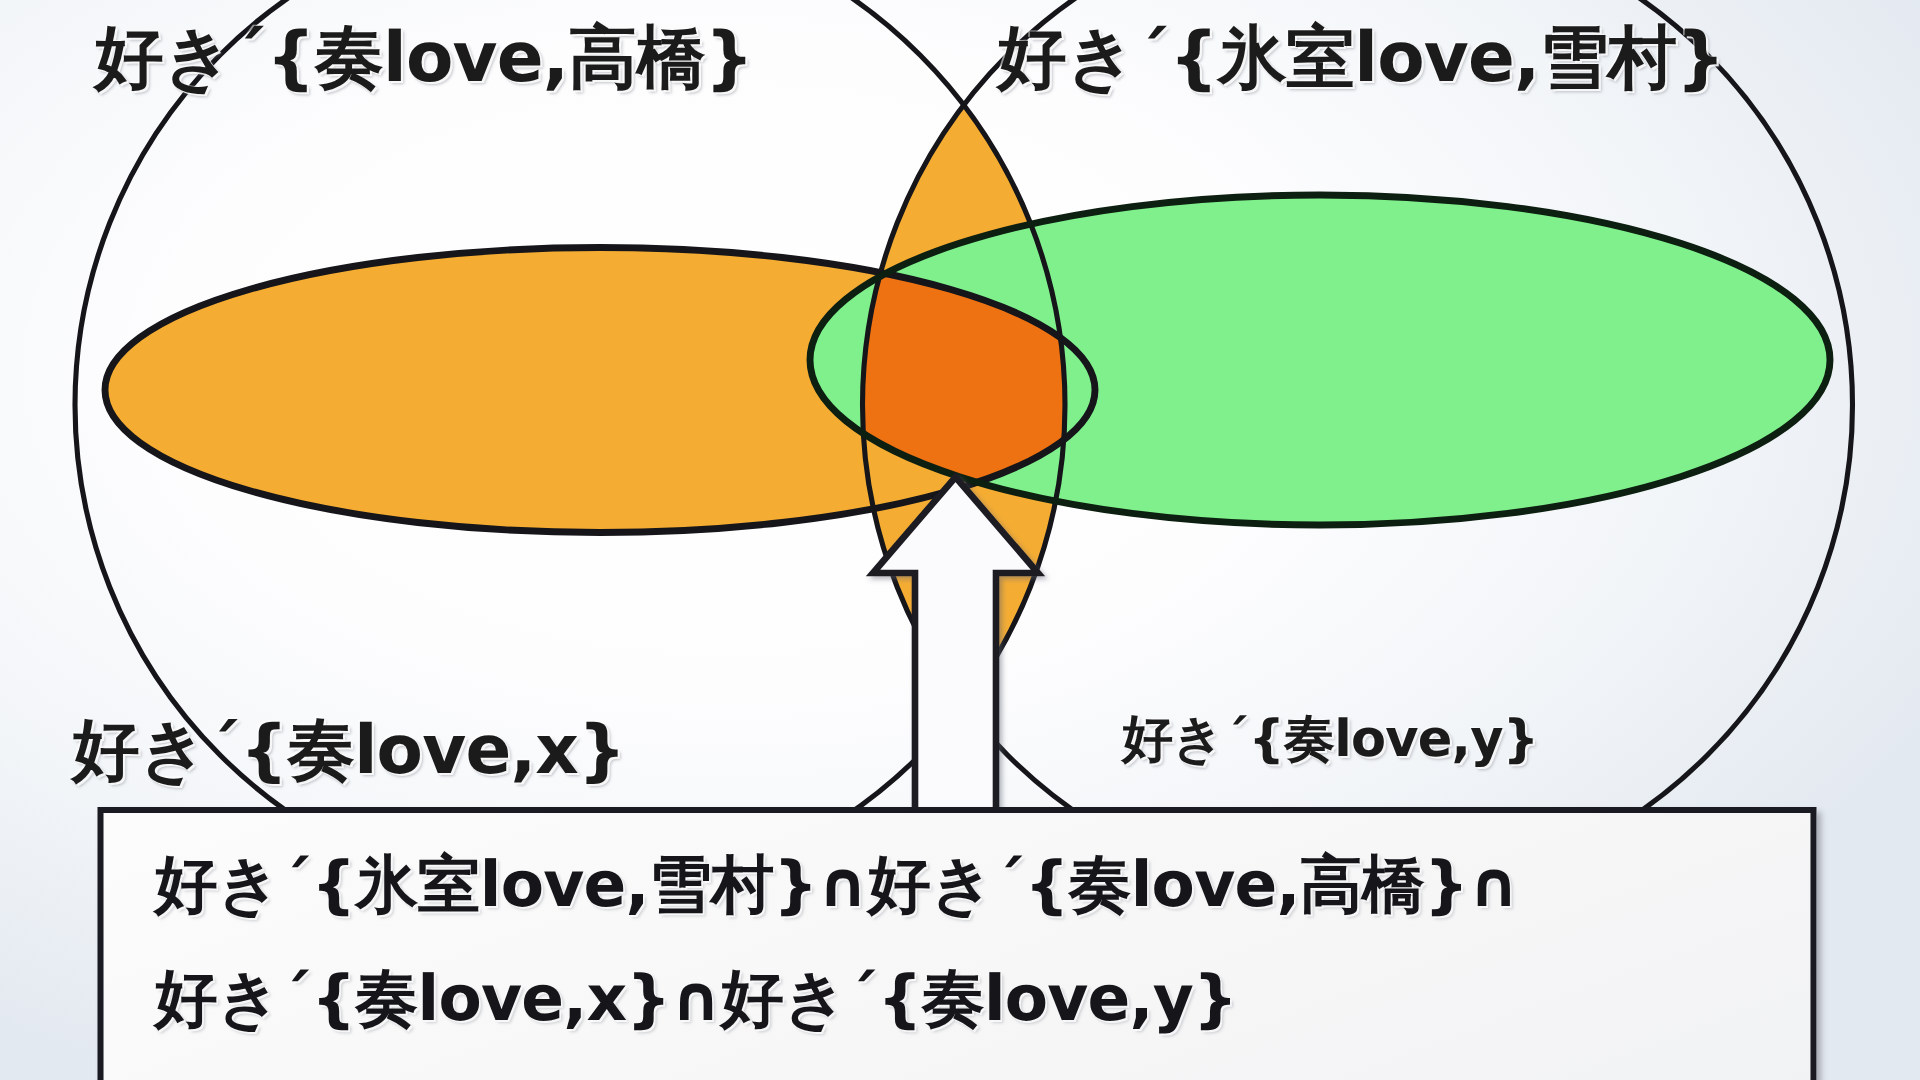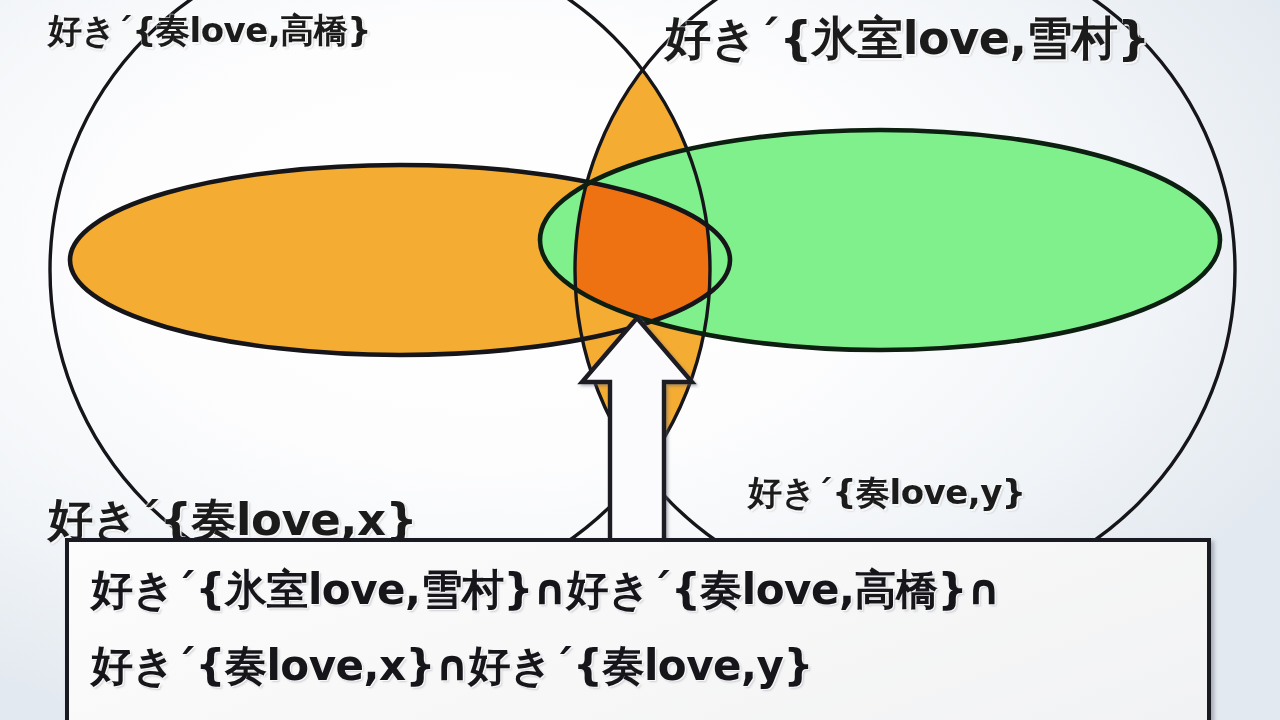--- a/index.html
+++ b/index.html
@@ -20,37 +20,38 @@
     position:absolute;
     color:#1b1b1b;
     font-weight:700;
     white-space:nowrap;
     letter-spacing:-0.5px;
     text-shadow:
        1.5px 1.5px 0 rgba(255,255,255,.85),
       -1px -1px 0 rgba(255,255,255,.55),
        2px 2px 2px rgba(120,125,135,.45);
   }
-  #lbl-top-left   {left:48px;  top:8px;   font-size:34px;text-align:center;}
+  #lbl-top-left   {left:63px;  top:8px;   font-size:46px;text-align:center;}
   #lbl-top-right  {left:665px; top:8px;   font-size:46px;text-align:right;}
-  #lbl-bot-left   {left:48px;  top:470px; font-size:45px;margin-top:20px;}
+  #lbl-bot-left   {left:48px;  top:470px; font-size:45px;}
   #lbl-bot-right  {left:748px; top:470px; font-size:34px;}
 
   #result-box{
     position:absolute;left:65px;top:538px;width:1146px;height:190px;
     background:linear-gradient(160deg,#fcfcfc 0%,#f7f7f7 55%,#f1f2f4 100%);
     border:4px solid #1a1a22;
     box-shadow:3px 3px 4px rgba(90,95,108,.45);
     box-sizing:border-box;
     padding:10px 22px 0 22px;
   }
   .rline{
     color:#15151a;font-weight:700;font-size:42px;white-space:nowrap;
     line-height:76px;letter-spacing:-0.5px;
     text-shadow:1.2px 1.2px 0 rgba(255,255,255,.8), 2px 2px 2px rgba(130,135,145,.35);
+    margin-left:12px;
   }
 </style>
 </head>
 <body>
 
 <div id="stage">
 
   <svg id="venn" viewBox="0 0 1280 720">
     <defs>
 

